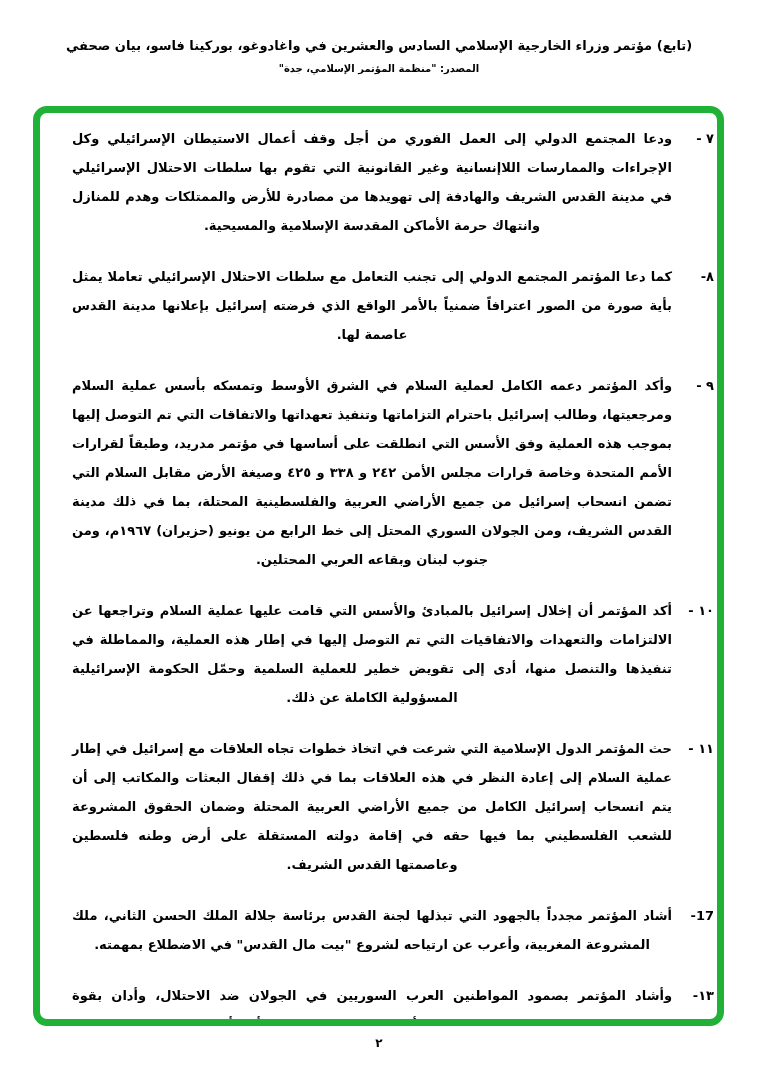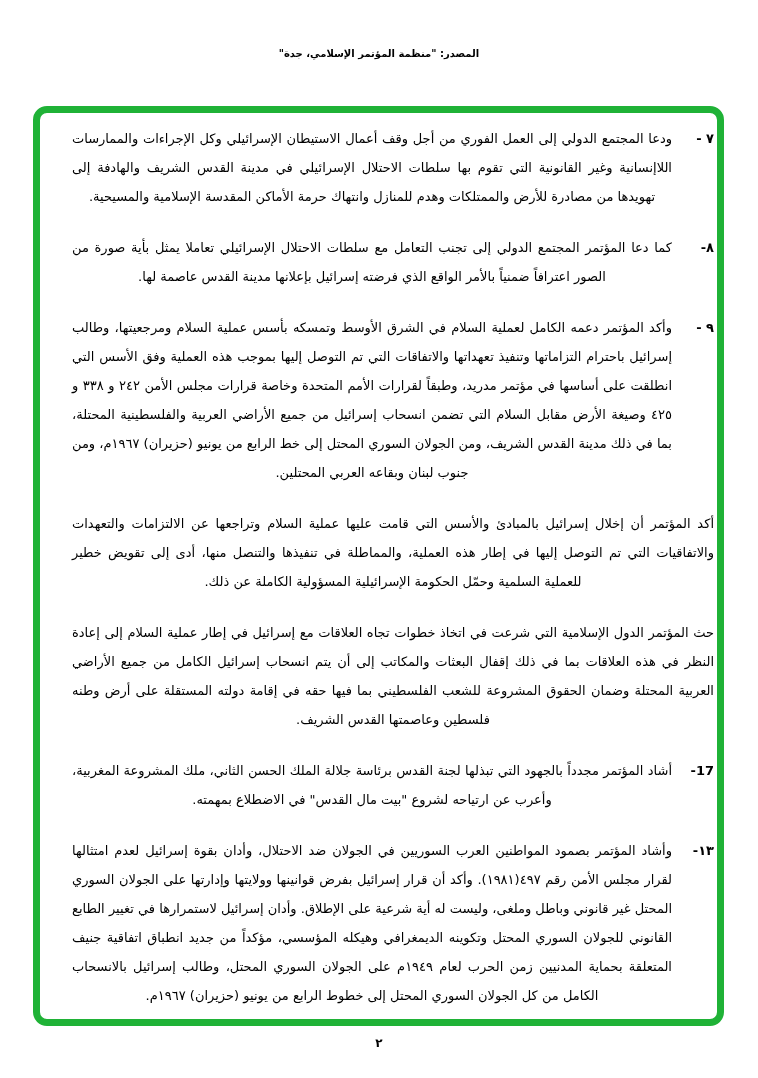--- a/index.html
+++ b/index.html
@@ -42,38 +42,39 @@
   .item-num {
     flex:0 0 42px;
     padding-left:12px;
     font-size:13px; font-weight:bold;
     line-height:29px;
     text-align:right;
     white-space:nowrap;
   }
   .item-text {
     flex:1;
-    font-size:13px; font-weight:normal;
+    font-size:13px; font-weight:bold;
     line-height:29px;
     text-align:justify;
     text-align-last:center;
   }
   .page-number {
     position:absolute;
     top:1036px; left:0; right:0;
     text-align:center;
     font-size:12px; font-weight:bold;
   }
 </style>
 </head>
 <body>
 
 <div class="sheet">
 
   <div class="doc-header">
+    <div class="doc-title">(تابع) مؤتمر وزراء الخارجية الإسلامي السادس والعشرين في واغادوغو، بوركينا فاسو، بيان صحفي</div>
     <div class="doc-source">المصدر:  "منظمة المؤتمر الإسلامي، جدة"</div>
   </div>
 
   <div class="content-box" style="border-color: rgb(31, 178, 54);">
 
     <div class="item">
       <div class="item-num">٧ -</div>
       <div class="item-text">ودعا المجتمع الدولي إلى العمل الفوري من أجل وقف أعمال الاستيطان الإسرائيلي وكل الإجراءات والممارسات اللاإنسانية وغير القانونية التي تقوم بها سلطات الاحتلال الإسرائيلي في مدينة القدس الشريف والهادفة إلى تهويدها من مصادرة للأرض والممتلكات وهدم للمنازل وانتهاك حرمة الأماكن المقدسة الإسلامية والمسيحية.</div>
     </div>
 
@@ -81,24 +82,26 @@
       <div class="item-num">٨-</div>
       <div class="item-text">كما دعا المؤتمر المجتمع الدولي إلى تجنب التعامل مع سلطات الاحتلال الإسرائيلي تعاملا يمثل بأية صورة من الصور اعترافاً ضمنياً بالأمر الواقع الذي فرضته إسرائيل بإعلانها مدينة القدس عاصمة لها.</div>
     </div>
 
     <div class="item">
       <div class="item-num">٩ -</div>
       <div class="item-text">وأكد المؤتمر دعمه الكامل لعملية السلام في الشرق الأوسط وتمسكه بأسس عملية السلام ومرجعيتها، وطالب إسرائيل باحترام التزاماتها وتنفيذ تعهداتها والاتفاقات التي تم التوصل إليها بموجب هذه العملية وفق الأسس التي انطلقت على أساسها في مؤتمر مدريد، وطبقاً لقرارات الأمم المتحدة وخاصة قرارات مجلس الأمن ٢٤٢ و ٣٣٨ و ٤٢٥ وصيغة الأرض مقابل السلام التي تضمن انسحاب إسرائيل من جميع الأراضي العربية والفلسطينية المحتلة، بما في ذلك مدينة القدس الشريف، ومن الجولان السوري المحتل إلى خط الرابع من يونيو (حزيران) ١٩٦٧م، ومن جنوب لبنان وبقاعه العربي المحتلين.</div>
     </div>
 
     <div class="item">
+      <div class="item-num">١٠ -</div>
       <div class="item-text">أكد المؤتمر أن إخلال إسرائيل بالمبادئ والأسس التي قامت عليها عملية السلام وتراجعها عن الالتزامات والتعهدات والاتفاقيات التي تم التوصل إليها في إطار هذه العملية، والمماطلة في تنفيذها والتنصل منها، أدى إلى تقويض خطير للعملية السلمية وحمّل الحكومة الإسرائيلية المسؤولية الكاملة عن ذلك.</div>
     </div>
 
     <div class="item">
+      <div class="item-num">١١ -</div>
       <div class="item-text">حث المؤتمر الدول الإسلامية التي شرعت في اتخاذ خطوات تجاه العلاقات مع إسرائيل في إطار عملية السلام إلى إعادة النظر في هذه العلاقات بما في ذلك إقفال البعثات والمكاتب إلى أن يتم انسحاب إسرائيل الكامل من جميع الأراضي العربية المحتلة وضمان الحقوق المشروعة للشعب الفلسطيني بما فيها حقه في إقامة دولته المستقلة على أرض وطنه فلسطين وعاصمتها القدس الشريف.</div>
     </div>
 
     <div class="item">
       <div class="item-num">17-</div>
       <div class="item-text">أشاد المؤتمر مجدداً بالجهود التي تبذلها لجنة القدس برئاسة جلالة الملك الحسن الثاني، ملك المشروعة المغربية، وأعرب عن ارتياحه لشروع "بيت مال القدس" في الاضطلاع بمهمته.</div>
     </div>
 
     <div class="item">
       <div class="item-num">١٣-</div>

